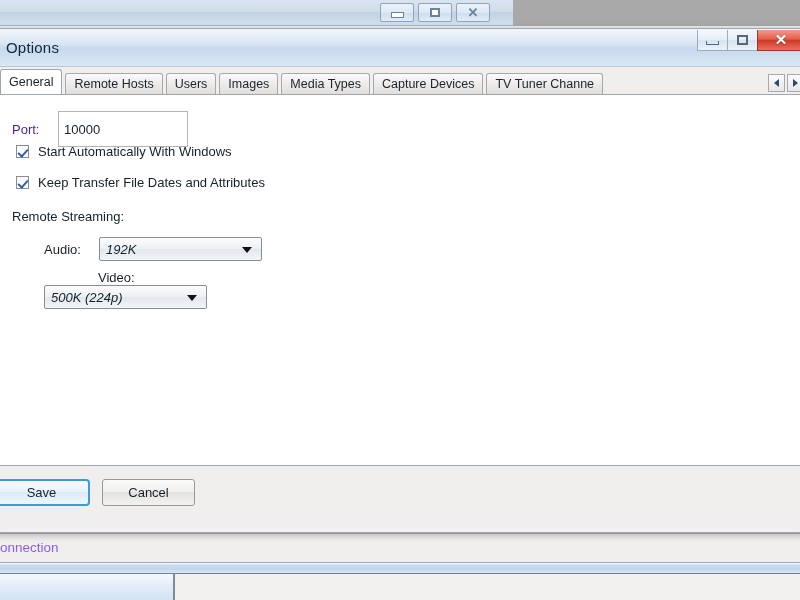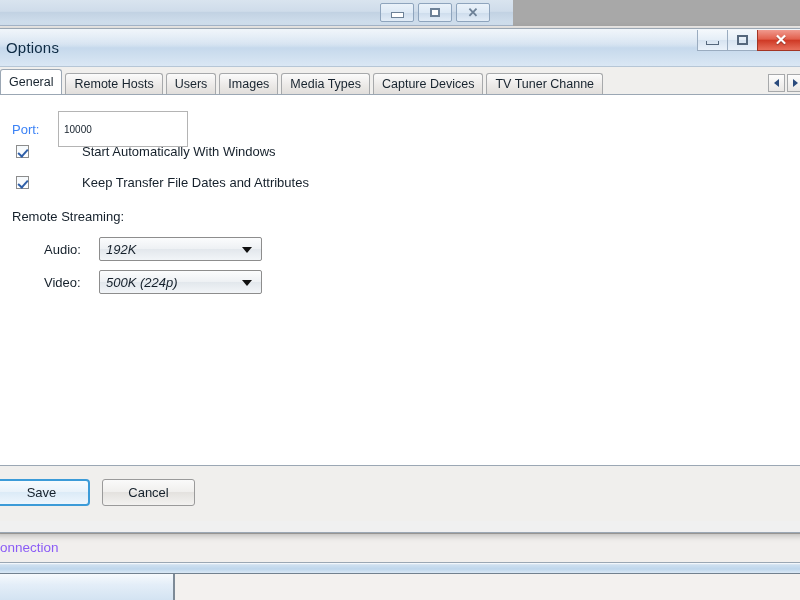--- a/index.html
+++ b/index.html
@@ -202,29 +202,29 @@
     background: #ffffff;
     box-sizing: border-box;
   }
 
   .row-port {
     position: absolute;
     left: 18px; top: 16px;
     display: flex;
     align-items: center;
   }
-  .lbl { font-size: 13px; color: #3b82f6; }
+  .lbl { font-size: 13px; color: #4c1d95; }
   .port-label { width: 46px; }
   .port-input {
     width: 130px;
     height: 22px;
     border: 1px solid #b4b4b4;
     background: #ffffff;
     font-family: "Liberation Sans", sans-serif;
-    font-size: 10px;
+    font-size: 13px;
     color: #15202b;
     padding: 17px 5px;
     box-sizing: border-box;
     outline: none;
   }
 
   .check-row {
     position: absolute;
     left: 22px;
     display: flex;
@@ -243,36 +243,36 @@
   }
   .checkbox::after {
     content: "";
     position: absolute;
     left: 3px; top: 1px;
     width: 4px; height: 8px;
     border: solid #2f5fa8;
     border-width: 0 2px 2px 0;
     transform: rotate(42deg);
   }
-  .check-label { font-size: 13px; color: #15202b; margin-left: 44px; }
+  .check-label { font-size: 13px; color: #15202b; }
 
   .section-title {
     position: absolute;
     left: 18px; top: 114px;
     font-size: 13px;
     color: #15202b;
   }
 
   .sel-row {
     position: absolute;
     display: flex;
     align-items: center;
   }
   .sel-row.audio { left: 50px; top: 142px; }
-  .sel-row.video { left: 50px; top: 175px; }
+  .sel-row.video { left: 50px; top: 175px; flex-direction: column; }
   .sel-label { width: 55px; font-size: 13px; color: #15202b; }
   .combo {
     width: 163px;
     height: 24px;
     border: 1px solid #8d8d8d;
     border-radius: 2px;
     background: linear-gradient(to bottom, #fbfcfd 0%, #eef1f4 48%, #e2e7ec 50%, #f2f5f8 100%);
     box-sizing: border-box;
     position: relative;
     display: flex;

